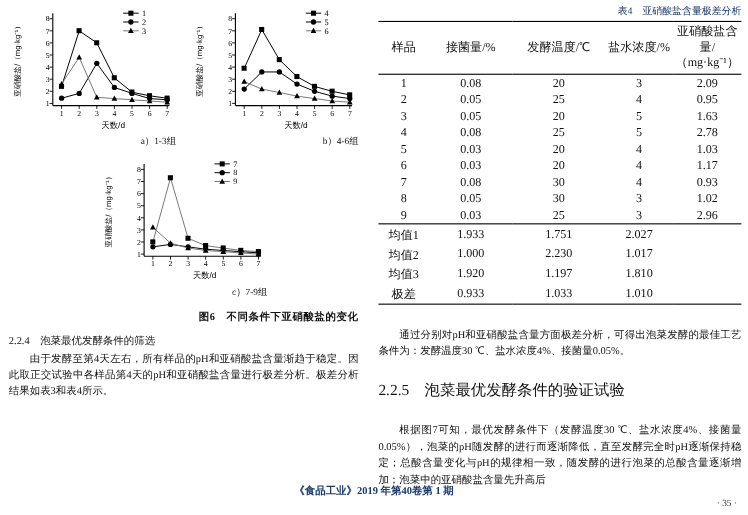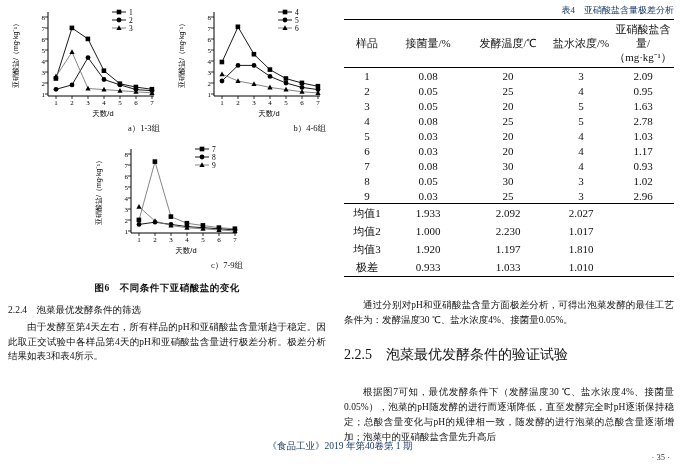--- a/index.html
+++ b/index.html
@@ -13,21 +13,21 @@
   }
   .page{position:relative;width:680px;height:468px;}
 
   
   .left-col{position:absolute;left:8px;top:4px;width:318px;}
   .charts-row{display:flex;justify-content:space-between;}
   .chart-box{width:152px;position:relative;}
   .chart-box.center{margin:6px auto 0 auto;}
   svg{display:block;}
   .cap{font-size:8.5px;text-align:right;margin-top:1px;}
-  .fig-title{font-size:9.5px;text-align:center;font-weight:bold;margin-top:10px;letter-spacing:.5px;}
+  .fig-title{font-size:9.5px;text-align:right;font-weight:bold;margin-top:10px;letter-spacing:.5px;}
   .sec-head{font-size:9.5px;margin-top:9px;}
   .body-text{font-size:9.5px;line-height:1.55;text-align:justify;margin-top:3px;}
   .indent{text-indent:19px;}
 
   
   .right-col{position:absolute;left:344px;top:4px;width:330px;}
   .tbl-title{font-size:9px;text-align:right;color:#1b3a6b;margin-bottom:2px;}
   table{border-collapse:collapse;width:330px;font-size:11px;}
   table th,table td{padding:1.5px 2px;text-align:center;font-weight:normal;}
   thead th{border-top:1.1px solid #000;border-bottom:.8px solid #000;padding:3px 2px;line-height:1.25;}
@@ -37,21 +37,21 @@
   .colB{width:76px;}
   .colC{width:84px;}
   .colD{width:62px;}
   .colE{width:62px;}
   .sep-top td{border-top:.8px solid #000;}
 
   .rbody{font-size:9.5px;line-height:1.58;text-align:justify;margin-top:21px;}
   .rhead{font-size:14px;margin-top:18px;}
 
   
-  .footer{position:absolute;left:0;top:440px;width:680px;text-align:center;}
+  .footer{position:absolute;left:0;top:440px;width:680px;text-align:center;font-weight:bold;}
   .footer .j{font-size:9.5px;color:#1b3a6b;}
   .pgwrap{position:absolute;right:10px;top:452px;font-size:8.5px;color:#333;}
 </style>
 </head>
 <body>
 
 <div class="page">
 
   <div class="left-col">
 
@@ -423,21 +423,21 @@
           <td>9</td>
           <td>0.03</td>
           <td>25</td>
           <td>3</td>
           <td>2.96</td>
         </tr>
 
         <tr class="sep-top">
           <td>均值1</td>
           <td>1.933</td>
-          <td>2.092</td>
+          <td>1.751</td>
           <td>2.027</td>
           <td></td>
         </tr>
         <tr>
           <td>均值2</td>
           <td>1.000</td>
           <td>2.230</td>
           <td>1.017</td>
           <td></td>
         </tr>

